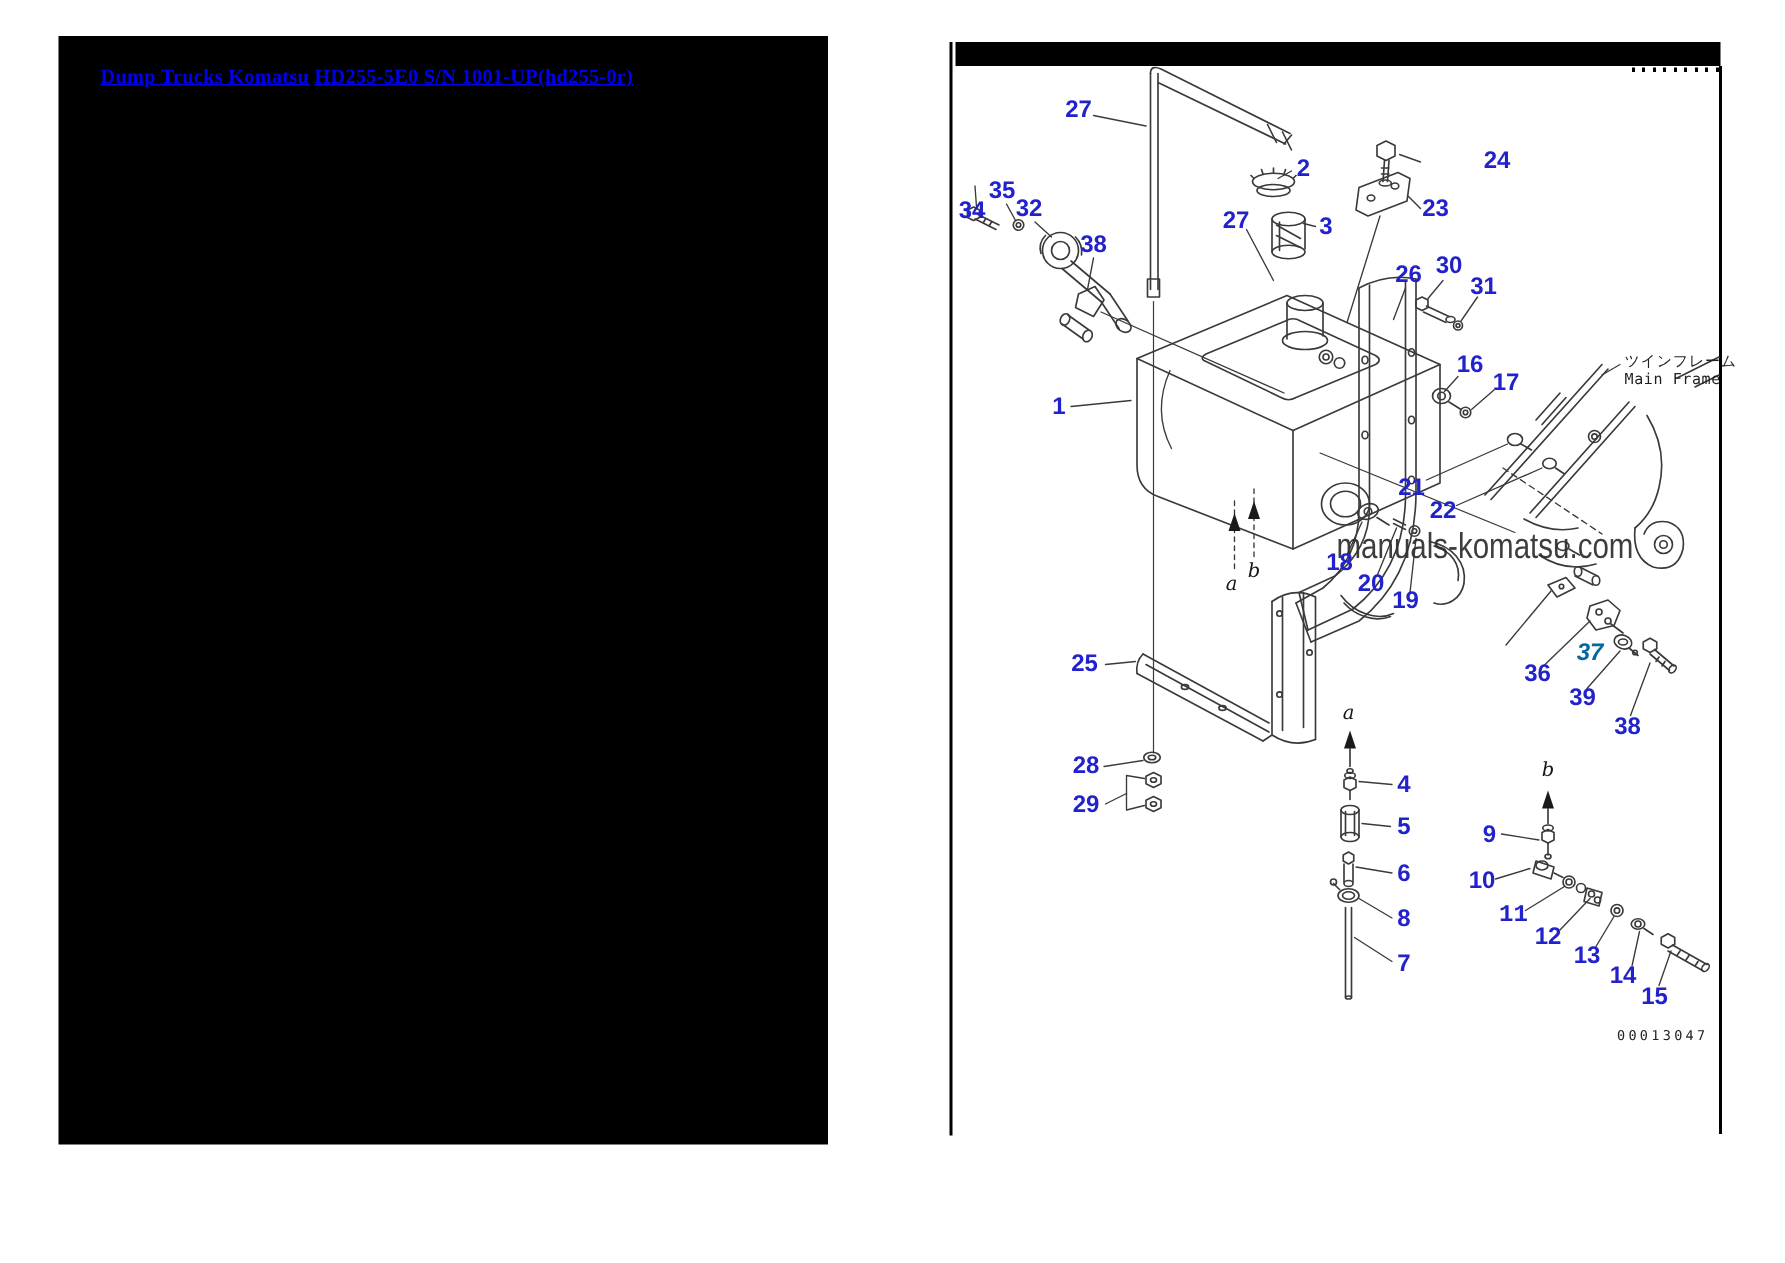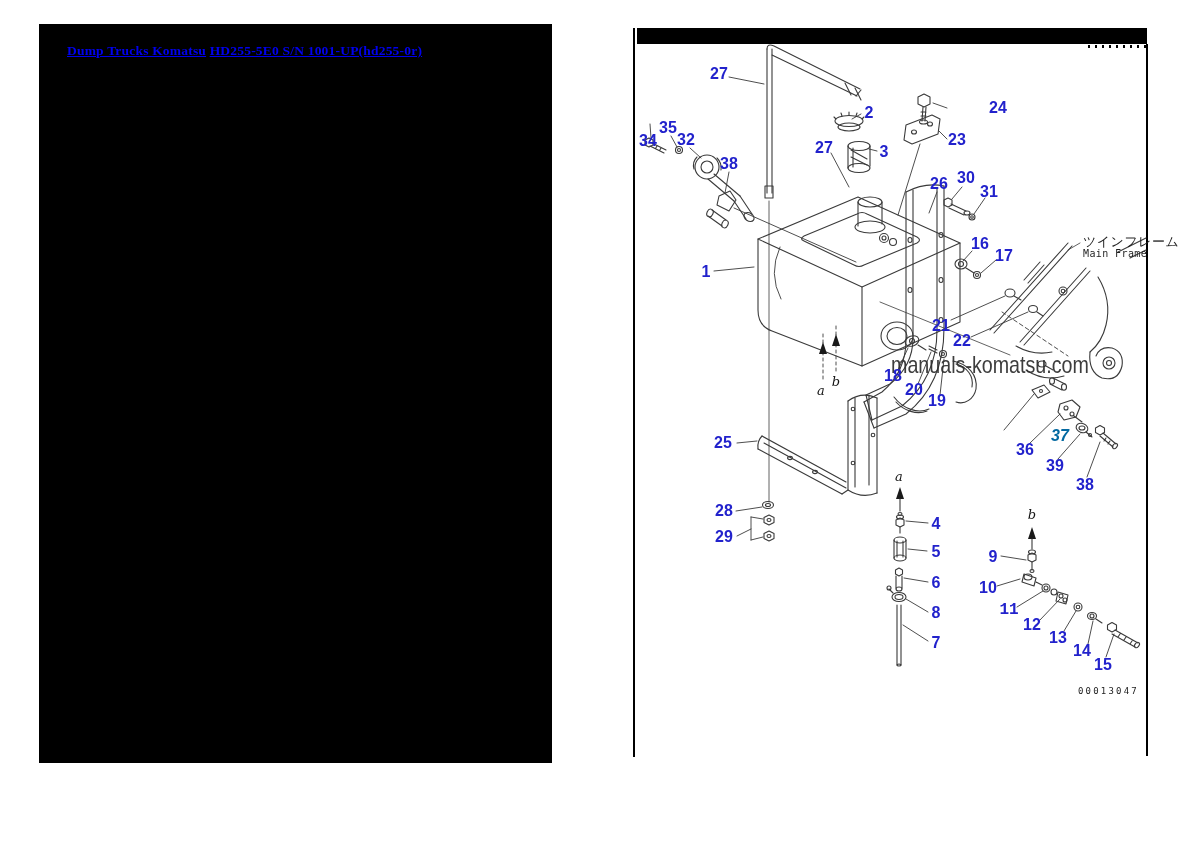--- a/index.html
+++ b/index.html
@@ -40,21 +40,21 @@
   }
   .watermark{
     position:absolute;left:891px;top:351px;z-index:3;
     font-size:24px;color:#2f2f2f;opacity:0.93;white-space:nowrap;
     transform:scaleX(0.82);transform-origin:left top;letter-spacing:0px;
   }
   .frame-annotation{
     position:absolute;left:1083px;top:236px;z-index:3;color:#1f1f1f;
     font-family:"DejaVu Sans Mono",monospace;text-align:left;line-height:12px;white-space:nowrap;
   }
-  .frame-annotation .jp{font-size:13px;letter-spacing:0.5px;font-family:Liberation Serif, serif;}
+  .frame-annotation .jp{font-size:10px;letter-spacing:0.5px;font-family:Liberation Serif, serif;}
   .frame-annotation .en{font-size:10px;letter-spacing:0.4px;}
   .drawing-number{
     position:absolute;left:1078px;top:686px;width:68px;z-index:3;
     font-family:"DejaVu Sans Mono",monospace;font-size:9px;letter-spacing:2.2px;color:#222;white-space:nowrap;
   }
 </style>
 </head>
 <body>
 
 <div class="left-panel"></div>

